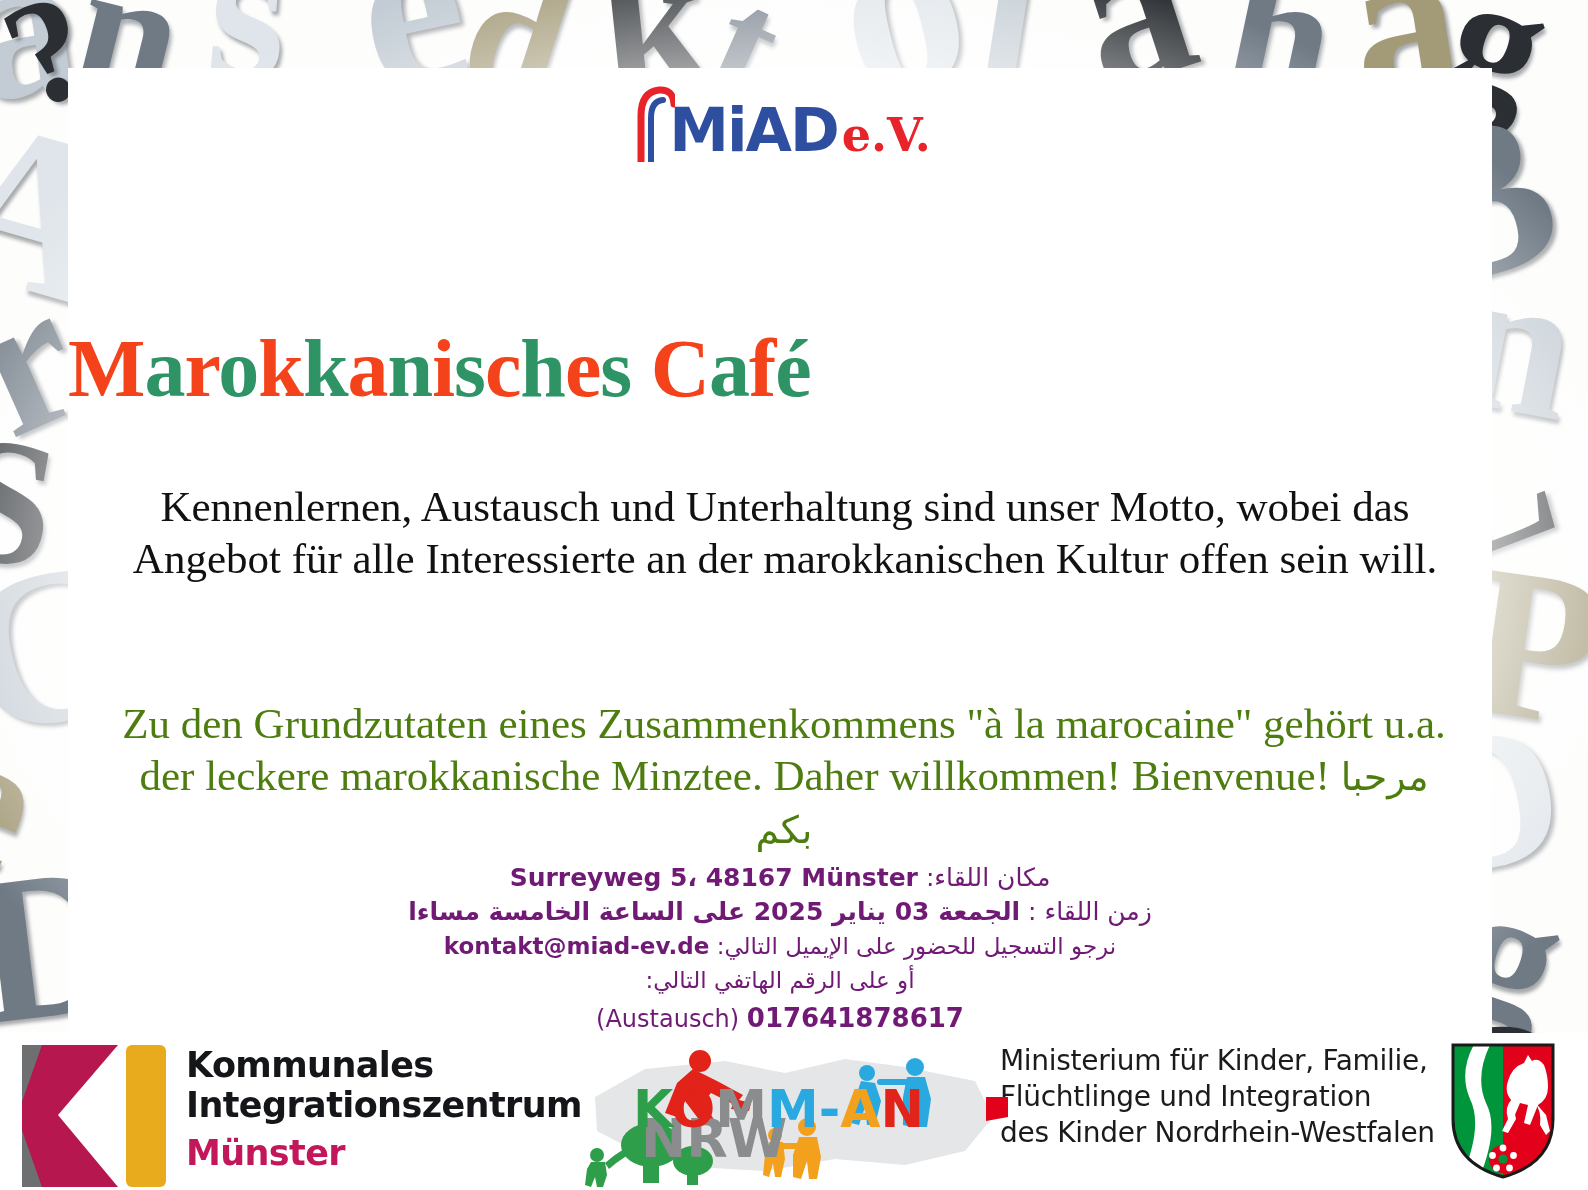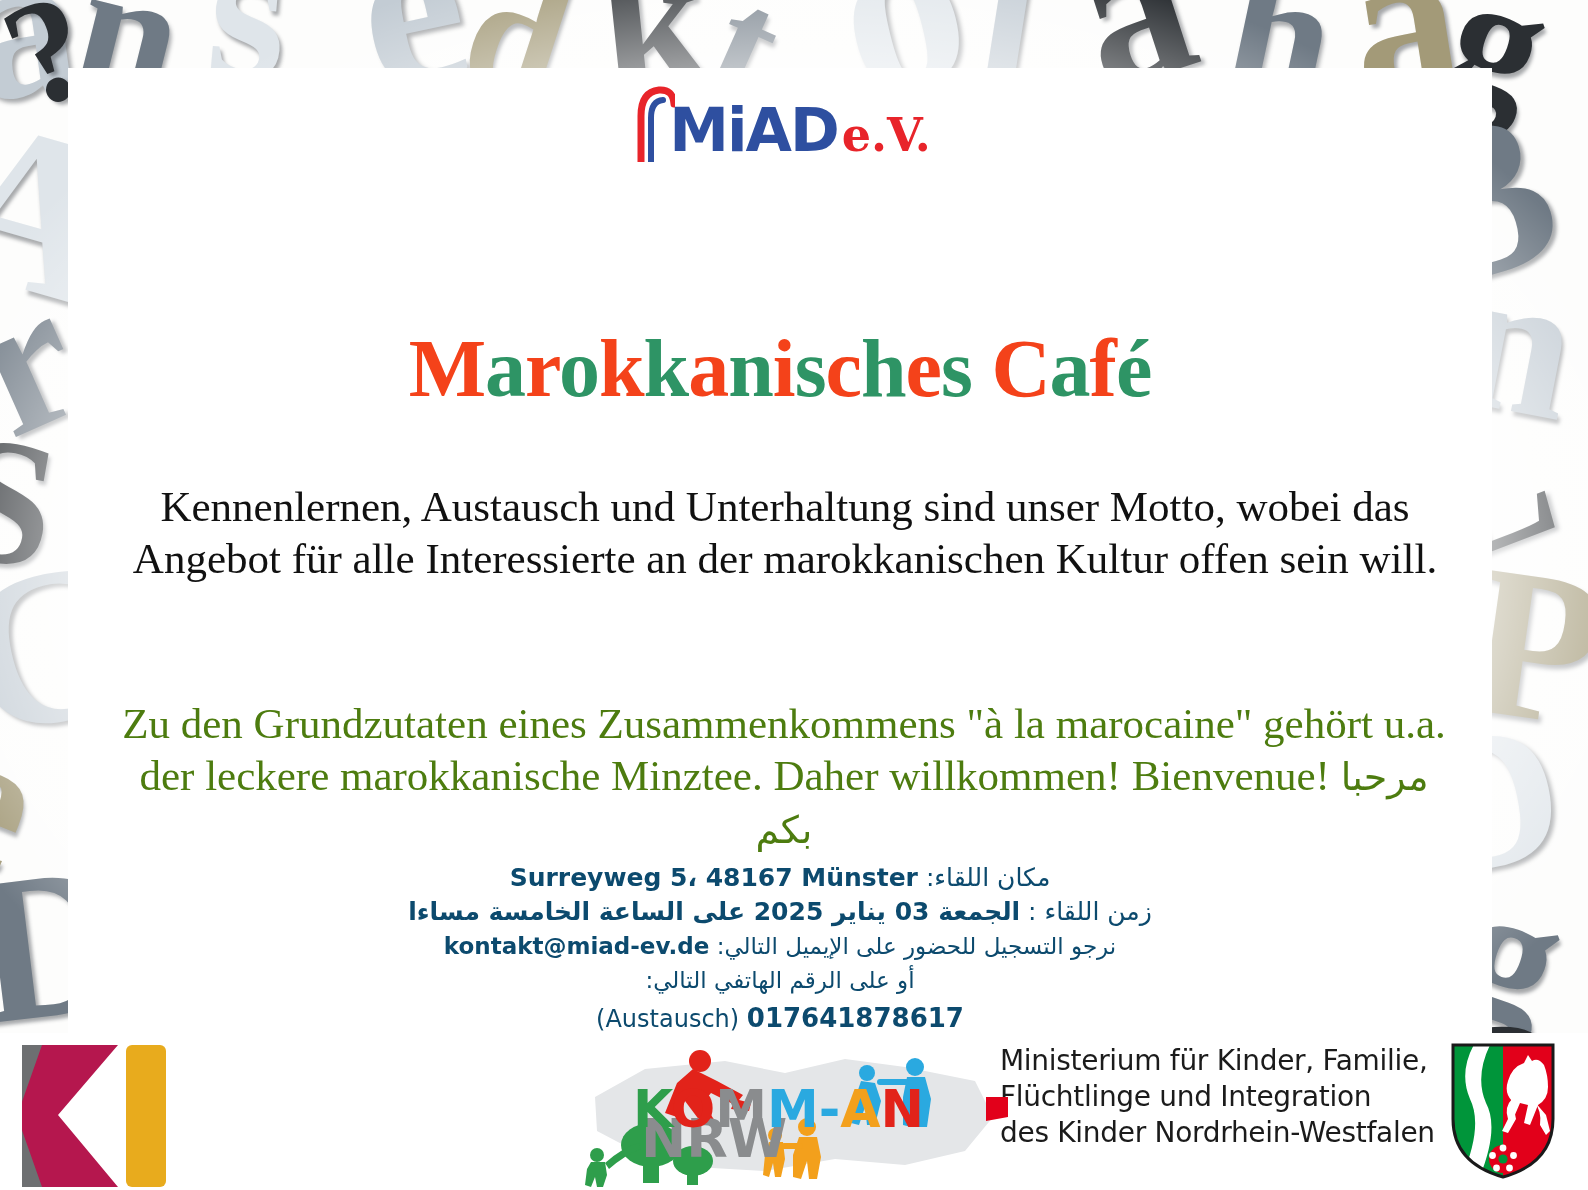--- a/index.html
+++ b/index.html
@@ -69,21 +69,21 @@
     color:#e8242a;
     line-height:1;
     margin-left:4px;
     position:relative;
     top:-2px;
   }
 
   
   #headline{
     position:absolute;left:0;right:0;top:205px;
-    text-align:center;
+    text-align:left;
     font-family:"Liberation Serif", serif;
     font-weight:700;
     font-size:82px;
     letter-spacing:-1px;
     line-height:1;
     white-space:pre;
   }
   .ltr-r{color:#f4421a;}
   .ltr-g{color:#2e9465;}
 
@@ -105,21 +105,21 @@
     color:#4d7c0f;
   }
   #para2 .ar{font-family:"DejaVu Sans", sans-serif;font-size:38px;}
 
   
   #contact{
     position:absolute;left:0;right:0;top:793px;
     text-align:center;
     direction:rtl;
     font-family:"DejaVu Sans", sans-serif;
-    color:#0c4a6e;
+    color:#701a75;
   }
   .c-line{font-size:25px;line-height:34px;white-space:nowrap;}
   .c-line .b{font-weight:700;}
   .c-line.small{font-size:23px;}
   .c-phone{
     font-family:"DejaVu Sans", sans-serif;
     direction:ltr;
     font-size:24px;line-height:34px;margin-top:4px;
   }
   .c-phone .num{font-weight:700;font-size:26px;}
@@ -249,20 +249,25 @@
   <div id="footer-bg"></div>
 
   <div id="ki">
     <div id="ki-mark">
       <svg width="150" height="142" viewBox="0 0 150 142">
         <rect x="0" y="0" width="30" height="142" fill="#6d6f71"></rect>
         <polygon points="20,0 96,0 36,70 96,142 20,142 -5,71" fill="#b5174e"></polygon>
         <rect x="104" y="0" width="40" height="142" rx="6" fill="#e8ab1d"></rect>
       </svg>
     </div>
+    <div id="ki-text">
+      <div class="ki-l1">Kommunales</div>
+      <div class="ki-l2">Integrationszentrum</div>
+      <div class="ki-l3">Münster</div>
+    </div>
   </div>
 
   <div id="komm">
     <svg width="430" height="150" viewBox="0 0 430 150">
 
       <path d="M20 58 L70 30 L150 22 L210 34 L270 20 L330 28 L400 42 L418 78
                L390 112 L330 126 L260 120 L190 132 L120 128 L60 112 L22 92 Z" fill="#e4e6e8"></path>
 
       <g fill="#e2231a">
         <circle cx="125" cy="22" r="11"></circle>

